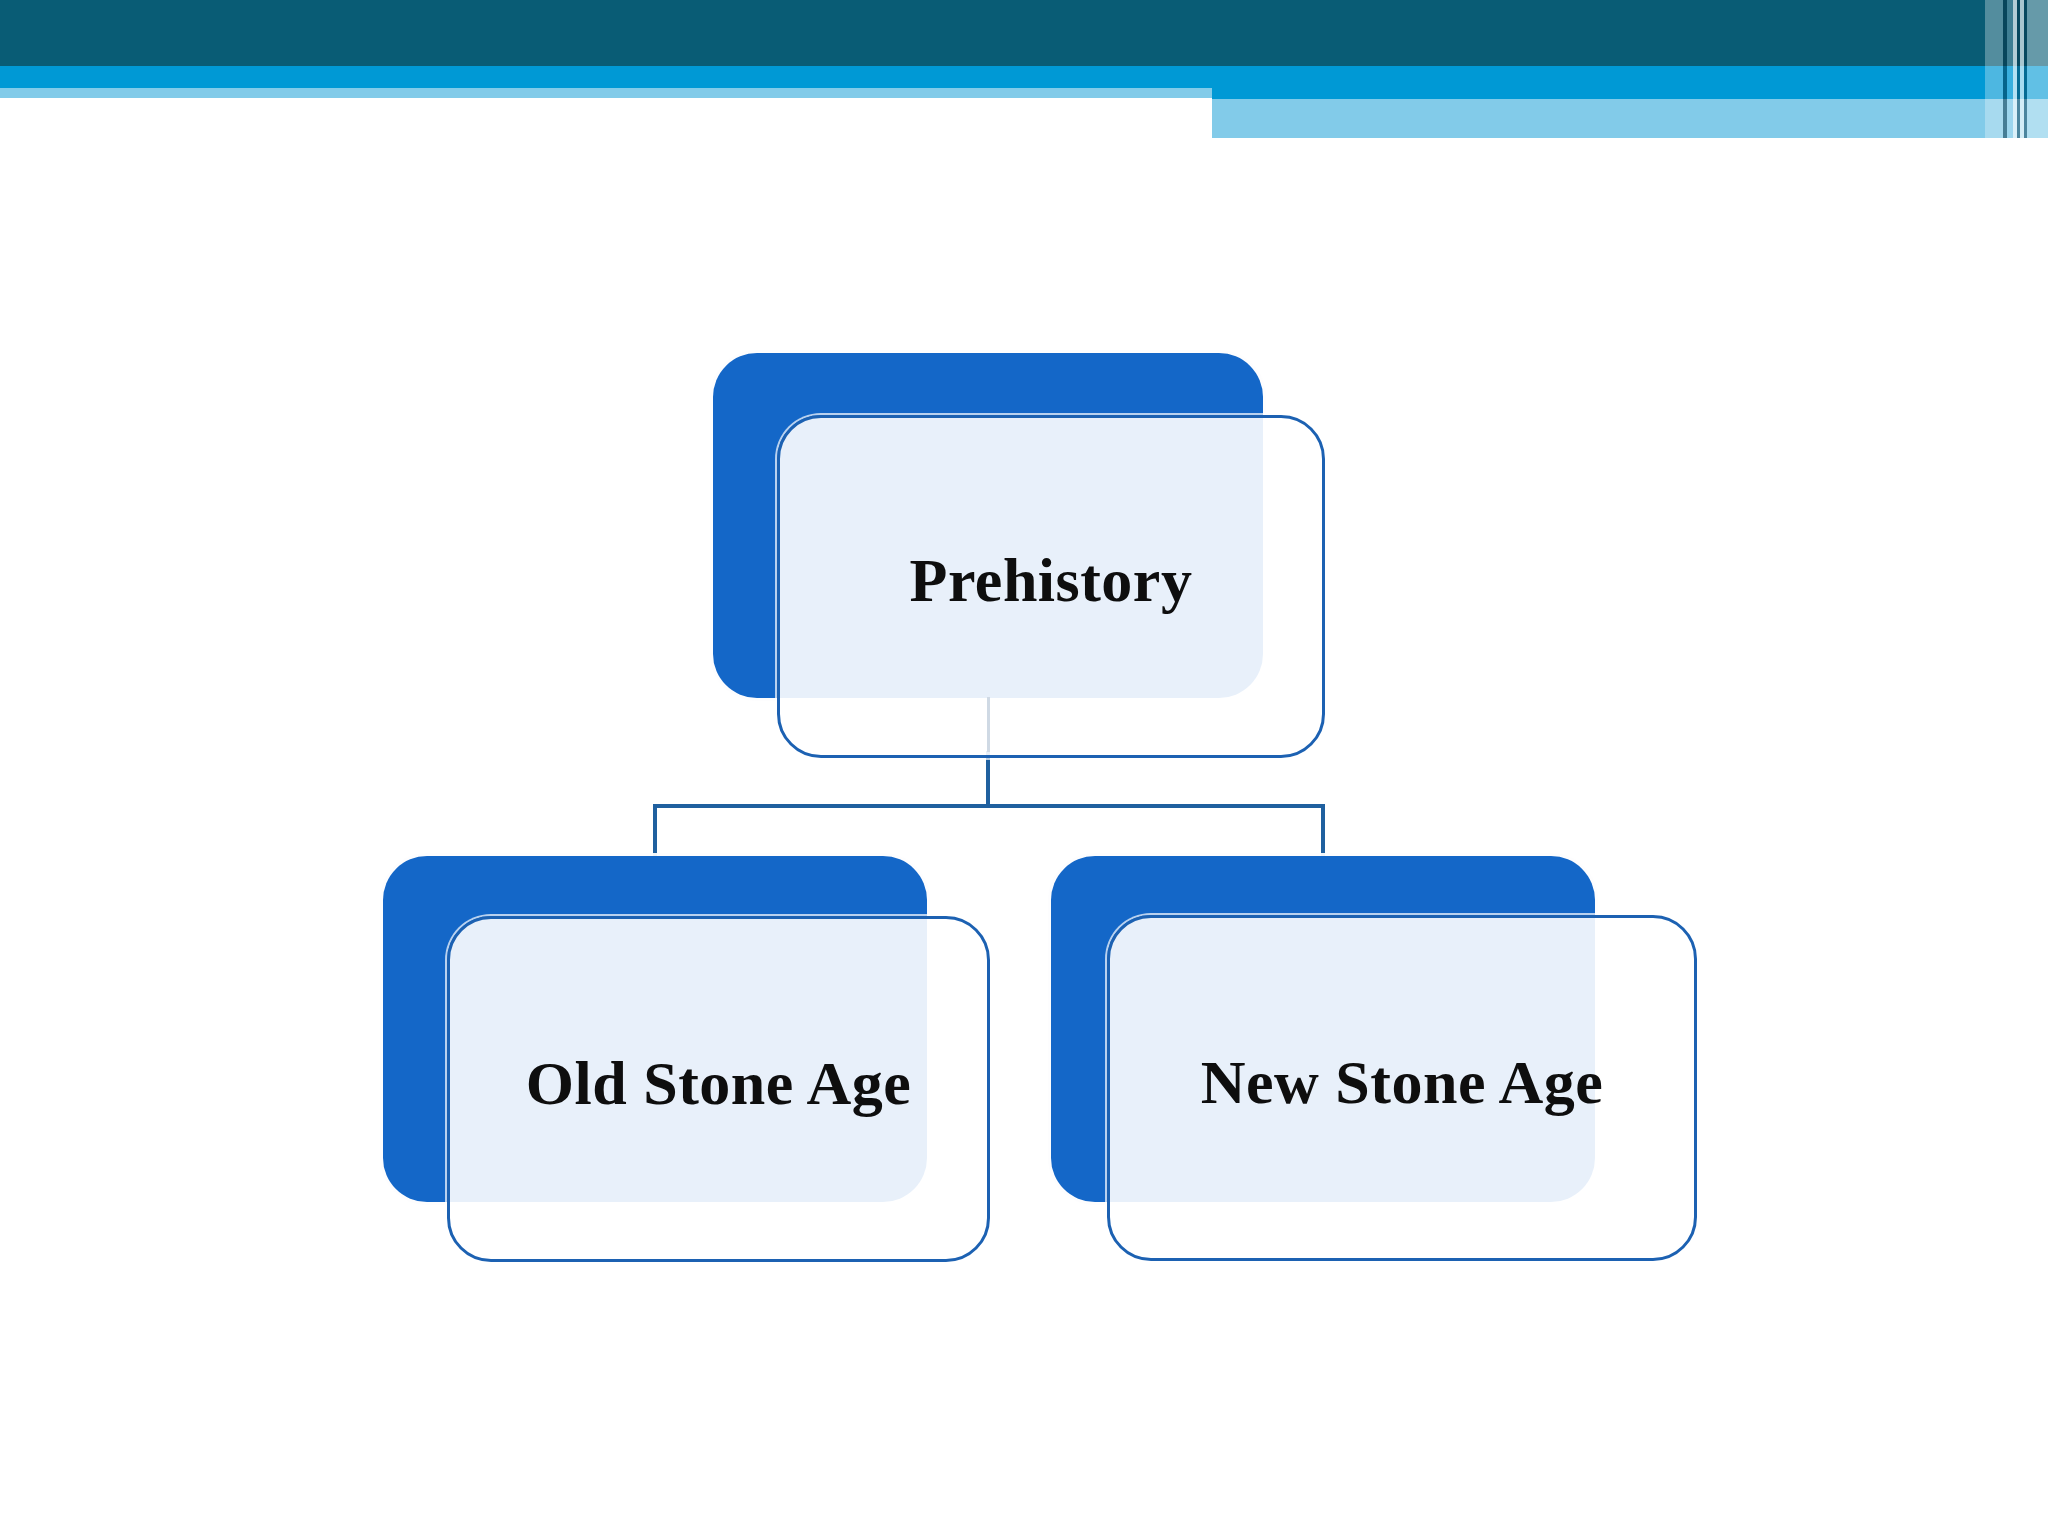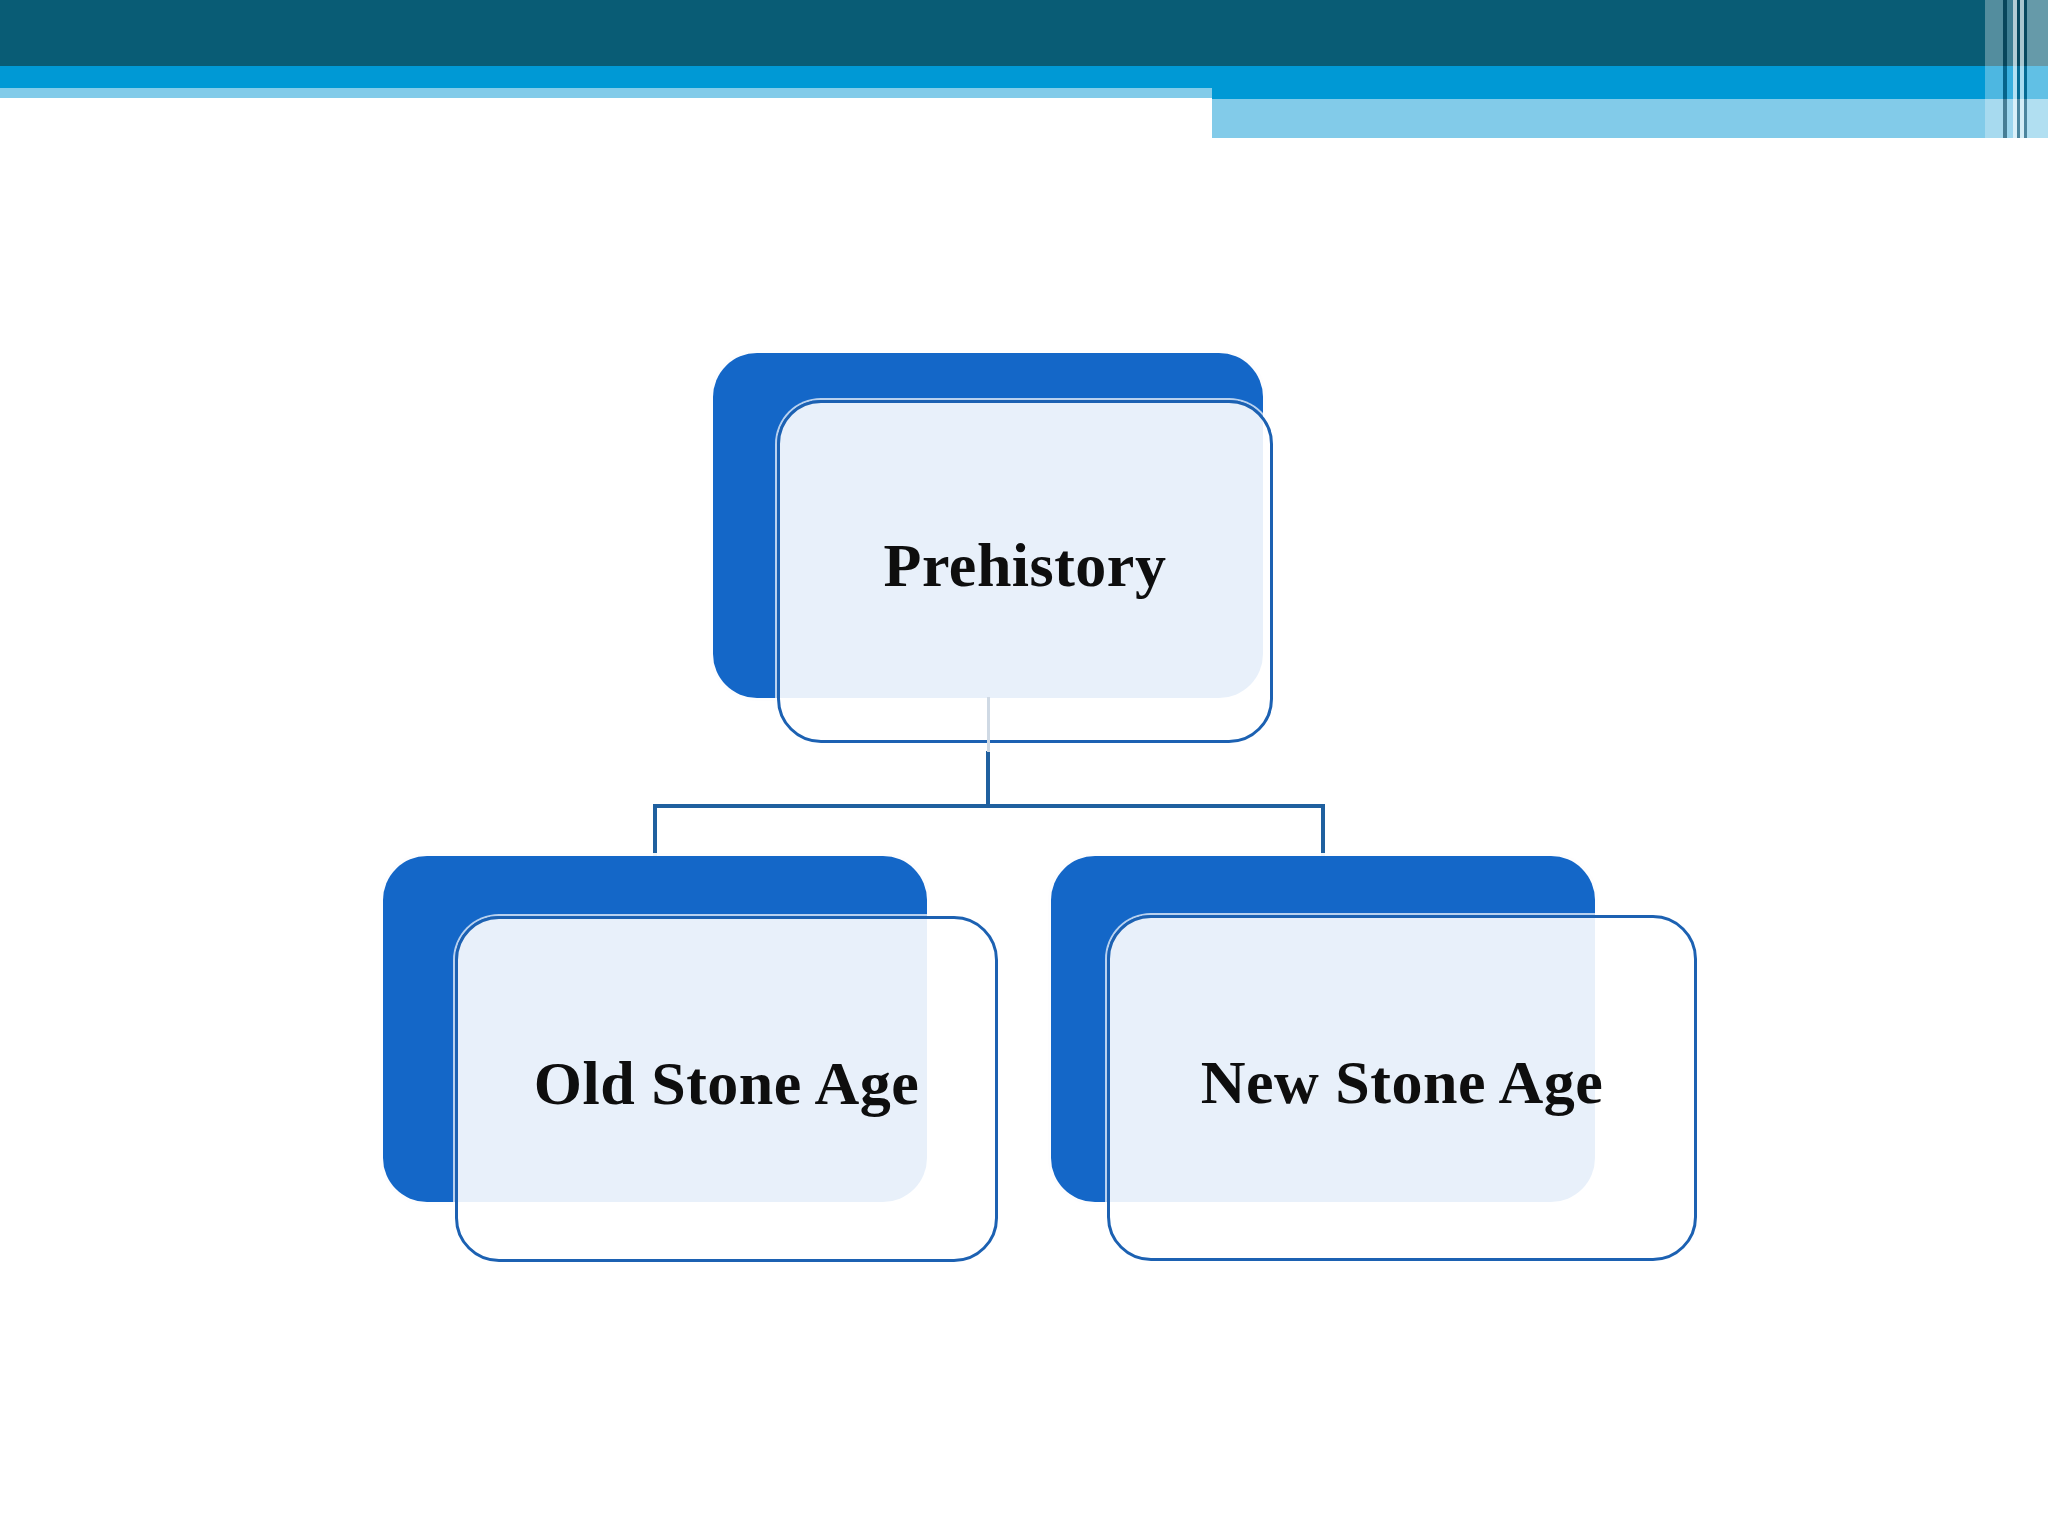--- a/index.html
+++ b/index.html
@@ -61,23 +61,23 @@
   .node-label{
     font-family:"Liberation Serif", serif;
     font-weight:700;
     font-size:62px;
     color:var(--label_color);
     letter-spacing:0.5px;
     white-space:nowrap;
     transform:translateY(-6px);
   }
   .root-back {left:713px; top:353px; width:550px; height:345px;}
-  .root-front{left:777px; top:400px; width:496px; height:343px;}
+  .root-front{left:777px; top:415px; width:548px; height:343px;}
   .left-back {left:383px; top:856px; width:544px; height:346px;}
-  .left-front{left:447px; top:916px; width:543px; height:346px;margin-left:8px;}
+  .left-front{left:447px; top:916px; width:543px; height:346px;}
   .right-back {left:1051px; top:856px; width:544px; height:346px;}
   .right-front{left:1107px; top:915px; width:590px; height:346px;}
 </style>
 </head>
 <body>
 
 <div class="slide">
 
   <div class="band band-teal"></div>
   <div class="band band-blue"></div>

